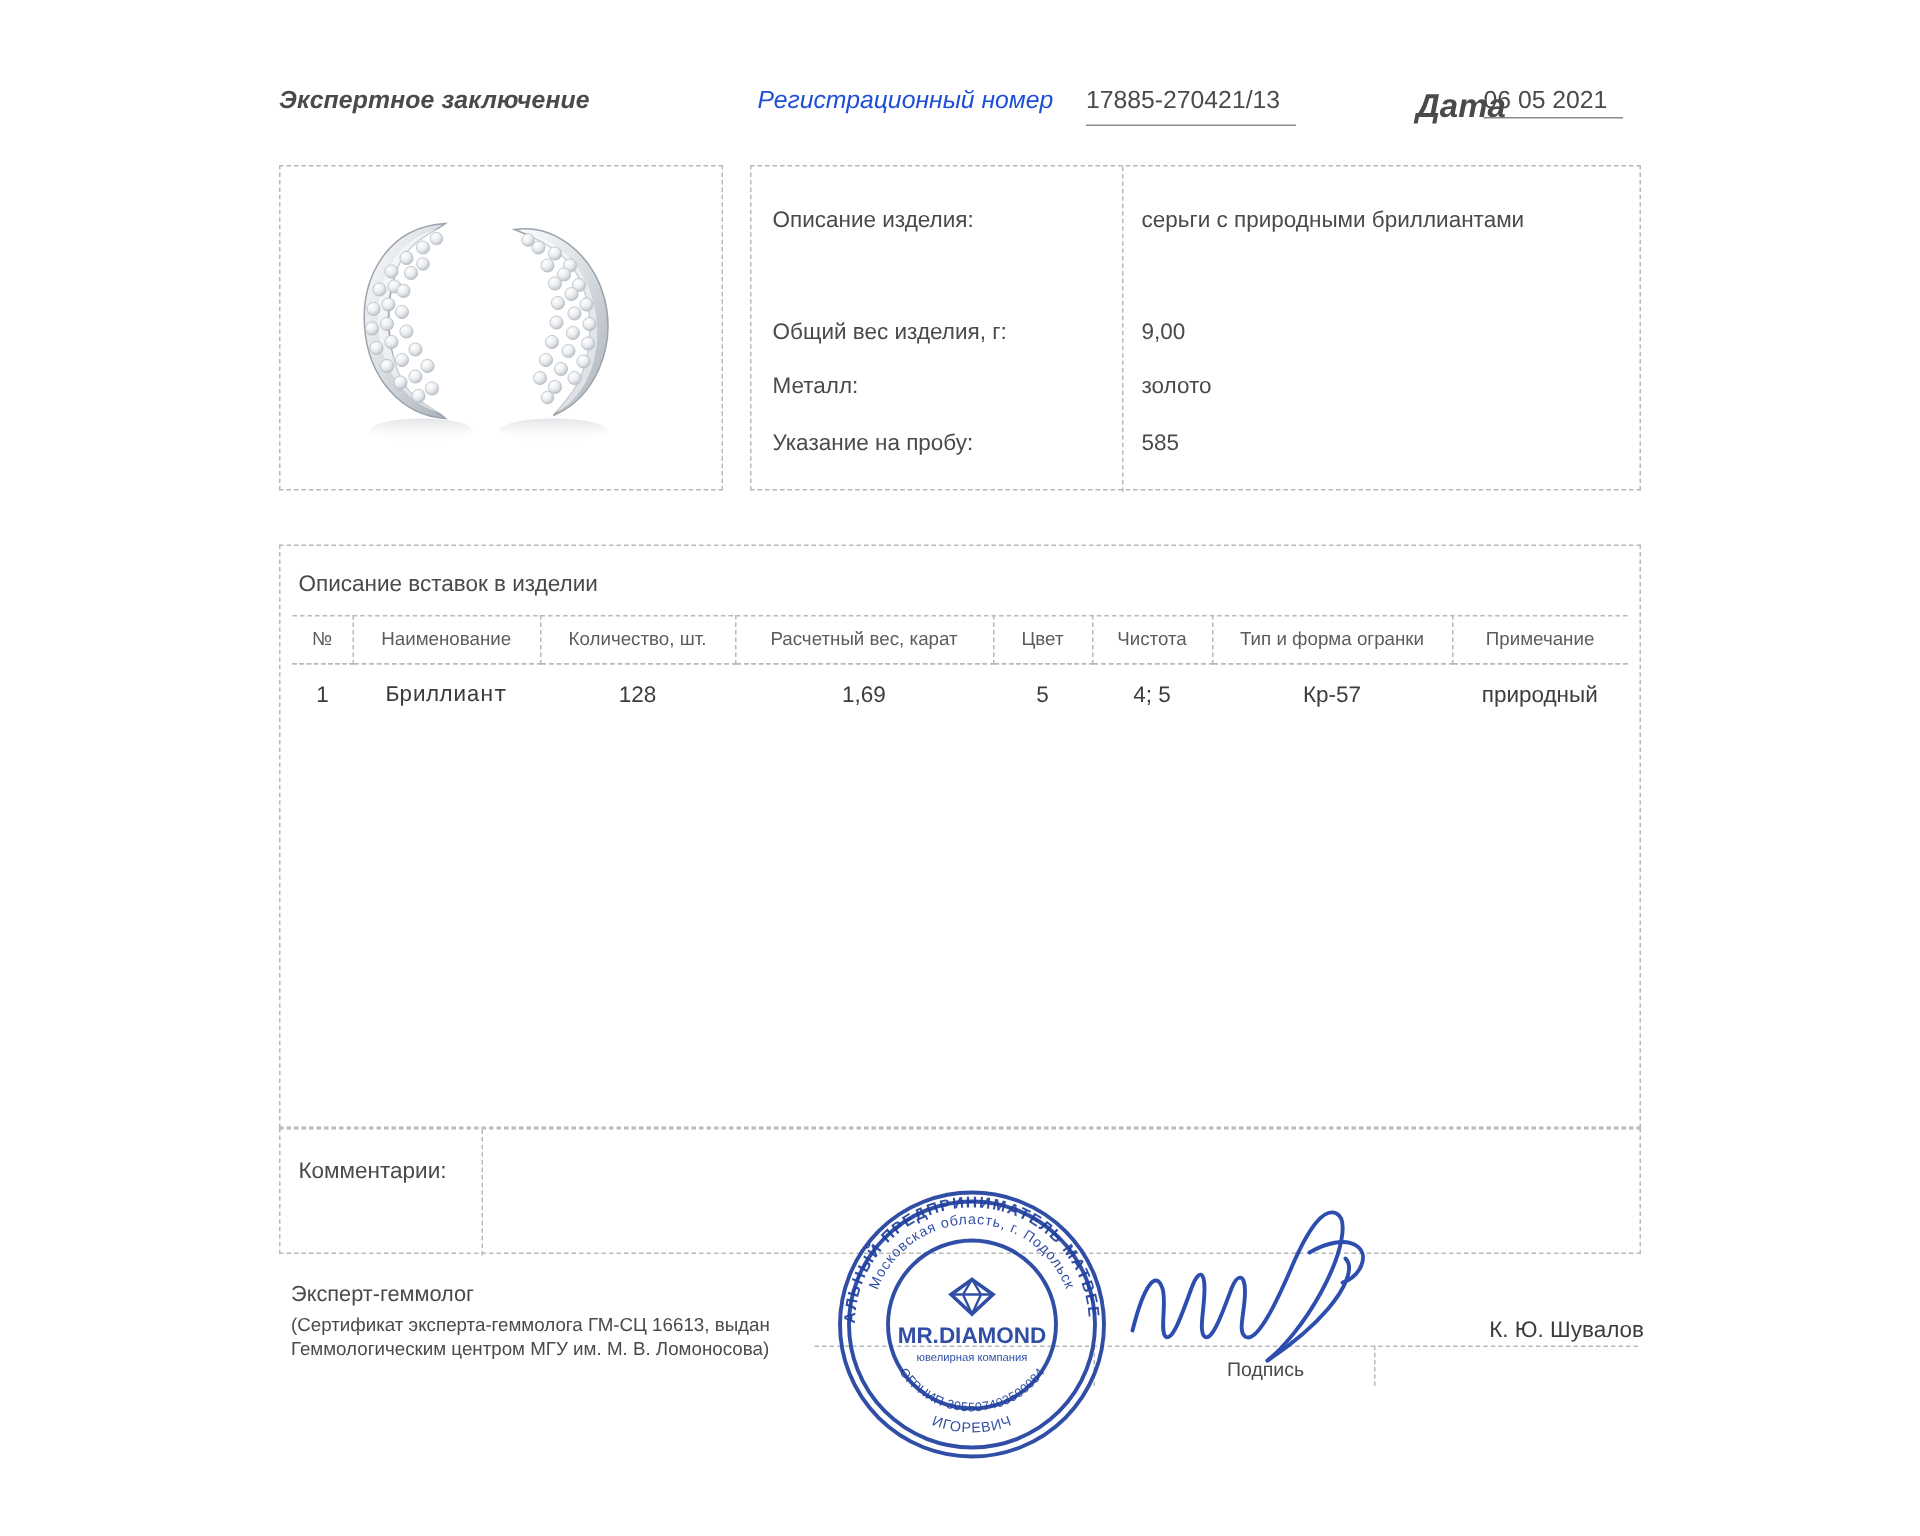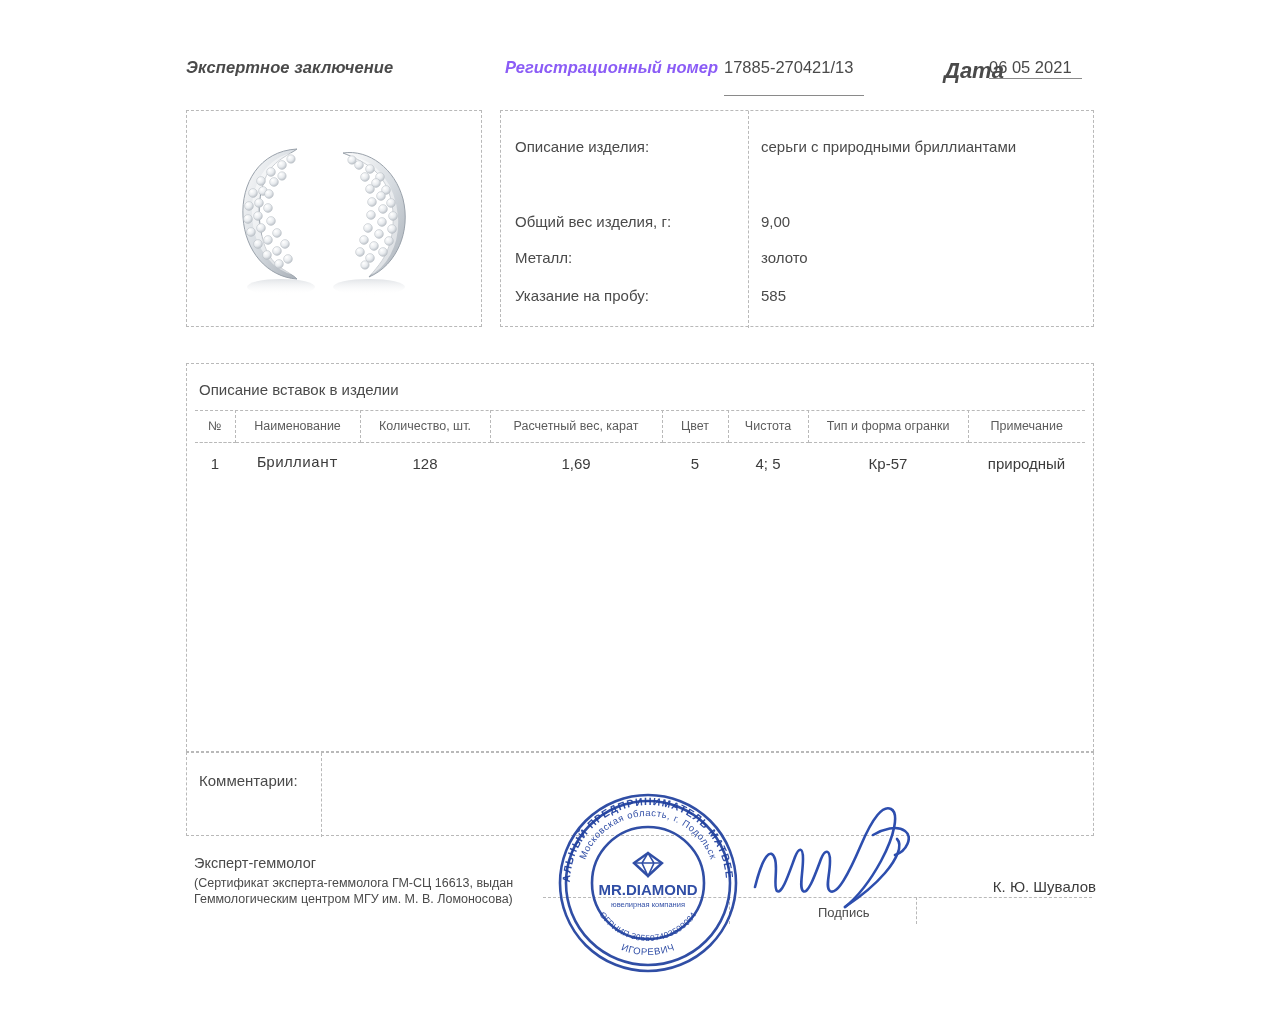--- a/index.html
+++ b/index.html
@@ -37,31 +37,31 @@
     font-size: 16.5px;
     font-weight: bold;
     font-style: italic;
     color: #4a4a4a;
     letter-spacing: .1px;
   }
   .hdr-reg-label {
     position: absolute;
     left: 319px; top: 6px;
     font-size: 16.5px;
-    font-weight: bold;
+    font-weight: normal;
     font-style: italic;
-    color: #8b5cf6;
+    color: #1d4ed8;
   }
   .hdr-reg-value {
     position: absolute;
     left: 538px; top: 6px;
     font-size: 16.5px;
     color: #4a4a4a;
     border-bottom: 1px solid #8a8a8a;
-    padding-bottom: 18px;
+    padding-bottom: 6px;
     min-width: 140px;
   }
   .hdr-date-label {
     position: absolute;
     left: 758px; top: 6px;
     font-size: 22px;
     font-weight: bold;
     font-style: italic;
     color: #4a4a4a;
   }

